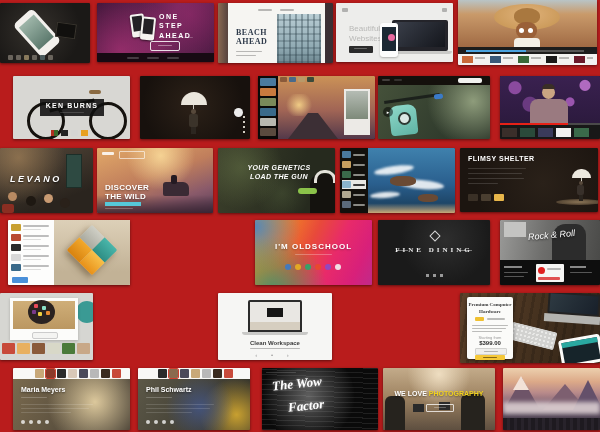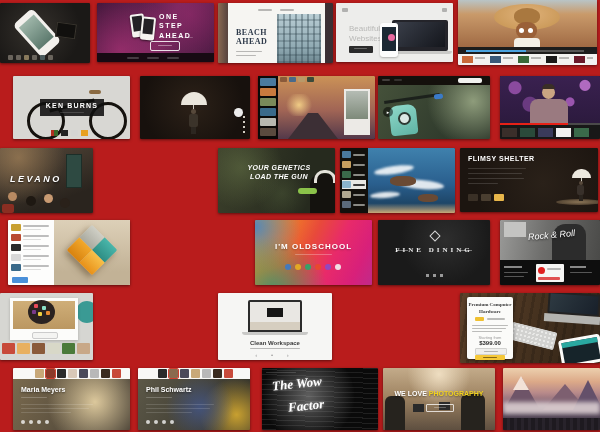--- a/index.html
+++ b/index.html
@@ -418,20 +418,33 @@
   <div class="tile" id="t11">
     <div class="abs door"></div>
     <div class="abs p" style="left:8px;top:44px;width:9px;height:9px;background:#b88a62"></div>
     <div class="abs p" style="left:26px;top:48px;width:10px;height:10px;background:#1e1812"></div>
     <div class="abs p" style="left:44px;top:46px;width:9px;height:9px;background:#c89a72"></div>
     <div class="abs p" style="left:60px;top:50px;width:10px;height:10px;background:#2a211a"></div>
     <div class="abs p" style="left:2px;top:56px;width:12px;height:9px;background:#8a2e22;border-radius:2px"></div>
     <div class="abs lev">LEVANO</div>
   </div>
 
+  <div class="tile" id="t12">
+    <div class="abs ridge"></div>
+    <div class="abs rock"></div>
+      <div class="abs man"></div>
+    <div class="abs logo"></div>
+    <div class="abs menu"></div>
+    <div class="abs dsc">
+      <div>DISCOVER</div>
+      <div>THE WILD</div>
+    </div>
+    <div class="abs cy"></div>
+    <div class="bar" style="left:8px;top:60px;width:28px;height:1px;opacity:.6"></div>
+  </div>
 
   <div class="tile" id="t13">
     <div class="abs man"></div>
     <div class="abs hp"></div>
     <div class="abs gen">
       <div>YOUR GENETICS</div>
       <div>LOAD THE GUN</div>
     </div>
     <div class="abs gbtn"></div>
   </div>

